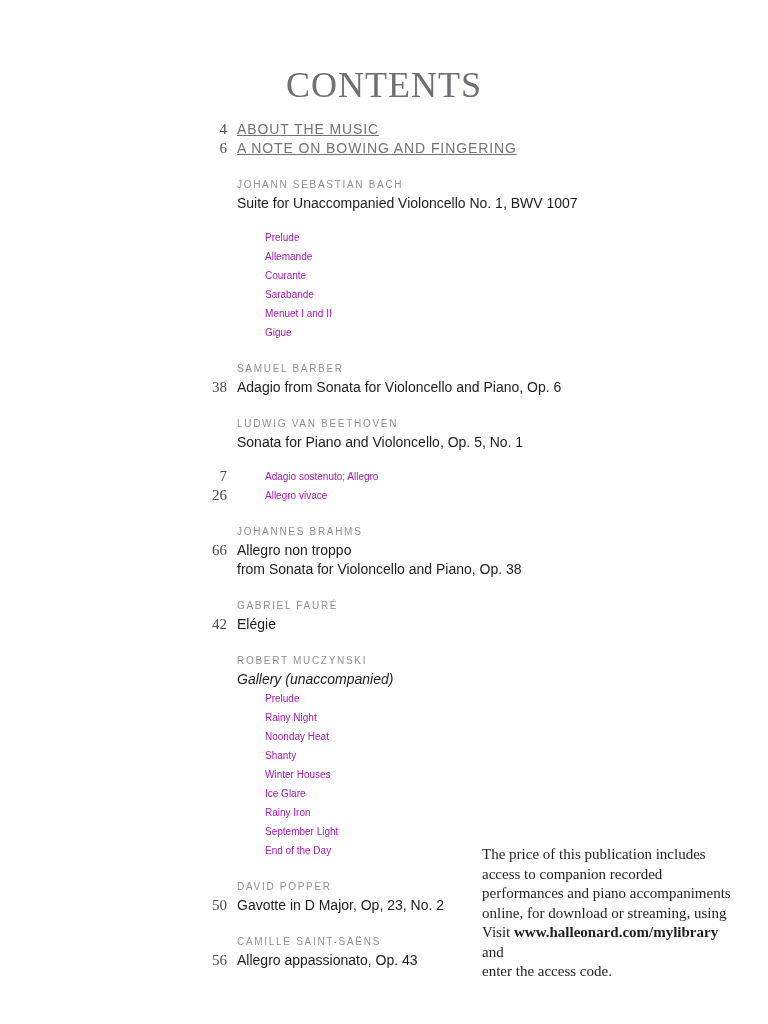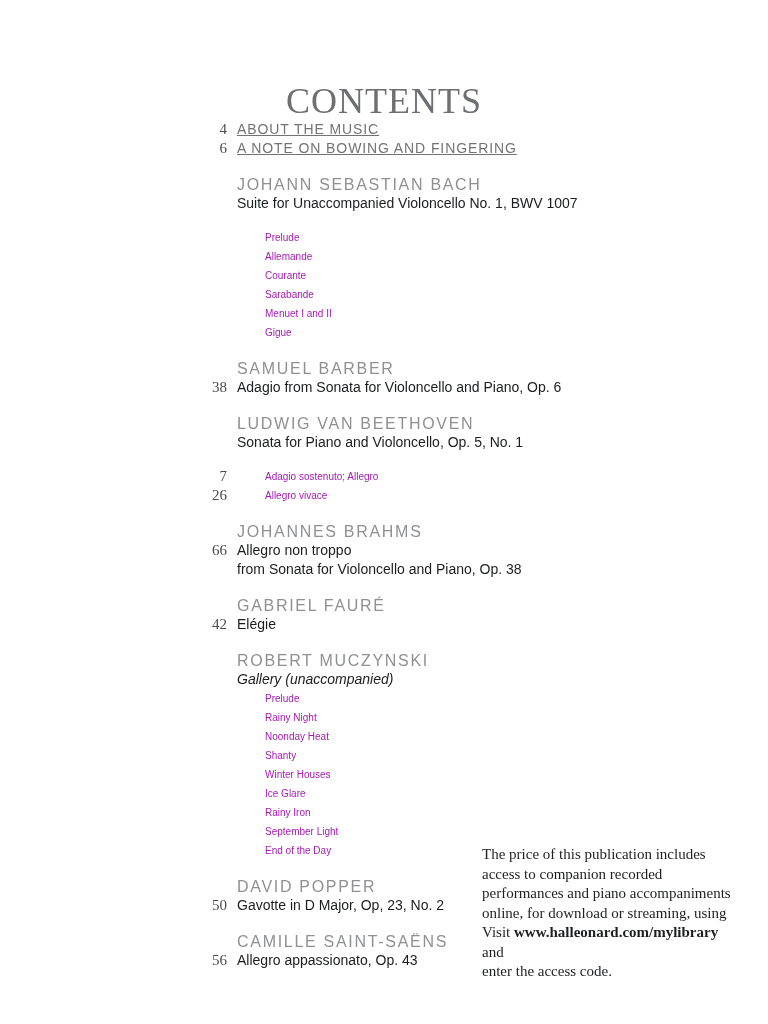--- a/index.html
+++ b/index.html
@@ -7,21 +7,21 @@
     width: 768px; height: 1024px;
     background: #ffffff;
     font-family: "Liberation Sans", sans-serif;
     position: relative;
     overflow: hidden;
   }
   .page { position: absolute; inset: 0; background: #ffffff; }
 
   .page-title {
     position: absolute;
-    top: 80px; left: 0; width: 768px;
+    top: 64px; left: 0; width: 768px;
     text-align: center;
     font-family: "Liberation Serif", serif;
     font-weight: 400;
     font-size: 36px;
     letter-spacing: 1px;
     color: #6e6f72;
   }
 
   .toc {
     position: absolute;
@@ -38,21 +38,21 @@
     font-size: 15px;
     color: #4b4c4e;
   }
   .fm-label {
     font-size: 14px;
     letter-spacing: 0.9px;
     color: #737373;
     text-decoration: underline;
   }
   .composer {
-    font-size: 16px;
+    font-size: 10px;
     letter-spacing: 1.7px;
     color: #8f9092;
   }
   .work {
     font-size: 14px;
     color: #1c1d1f;
   }
   .work.italic { font-style: italic; }
   .movement {
     font-size: 10px;

